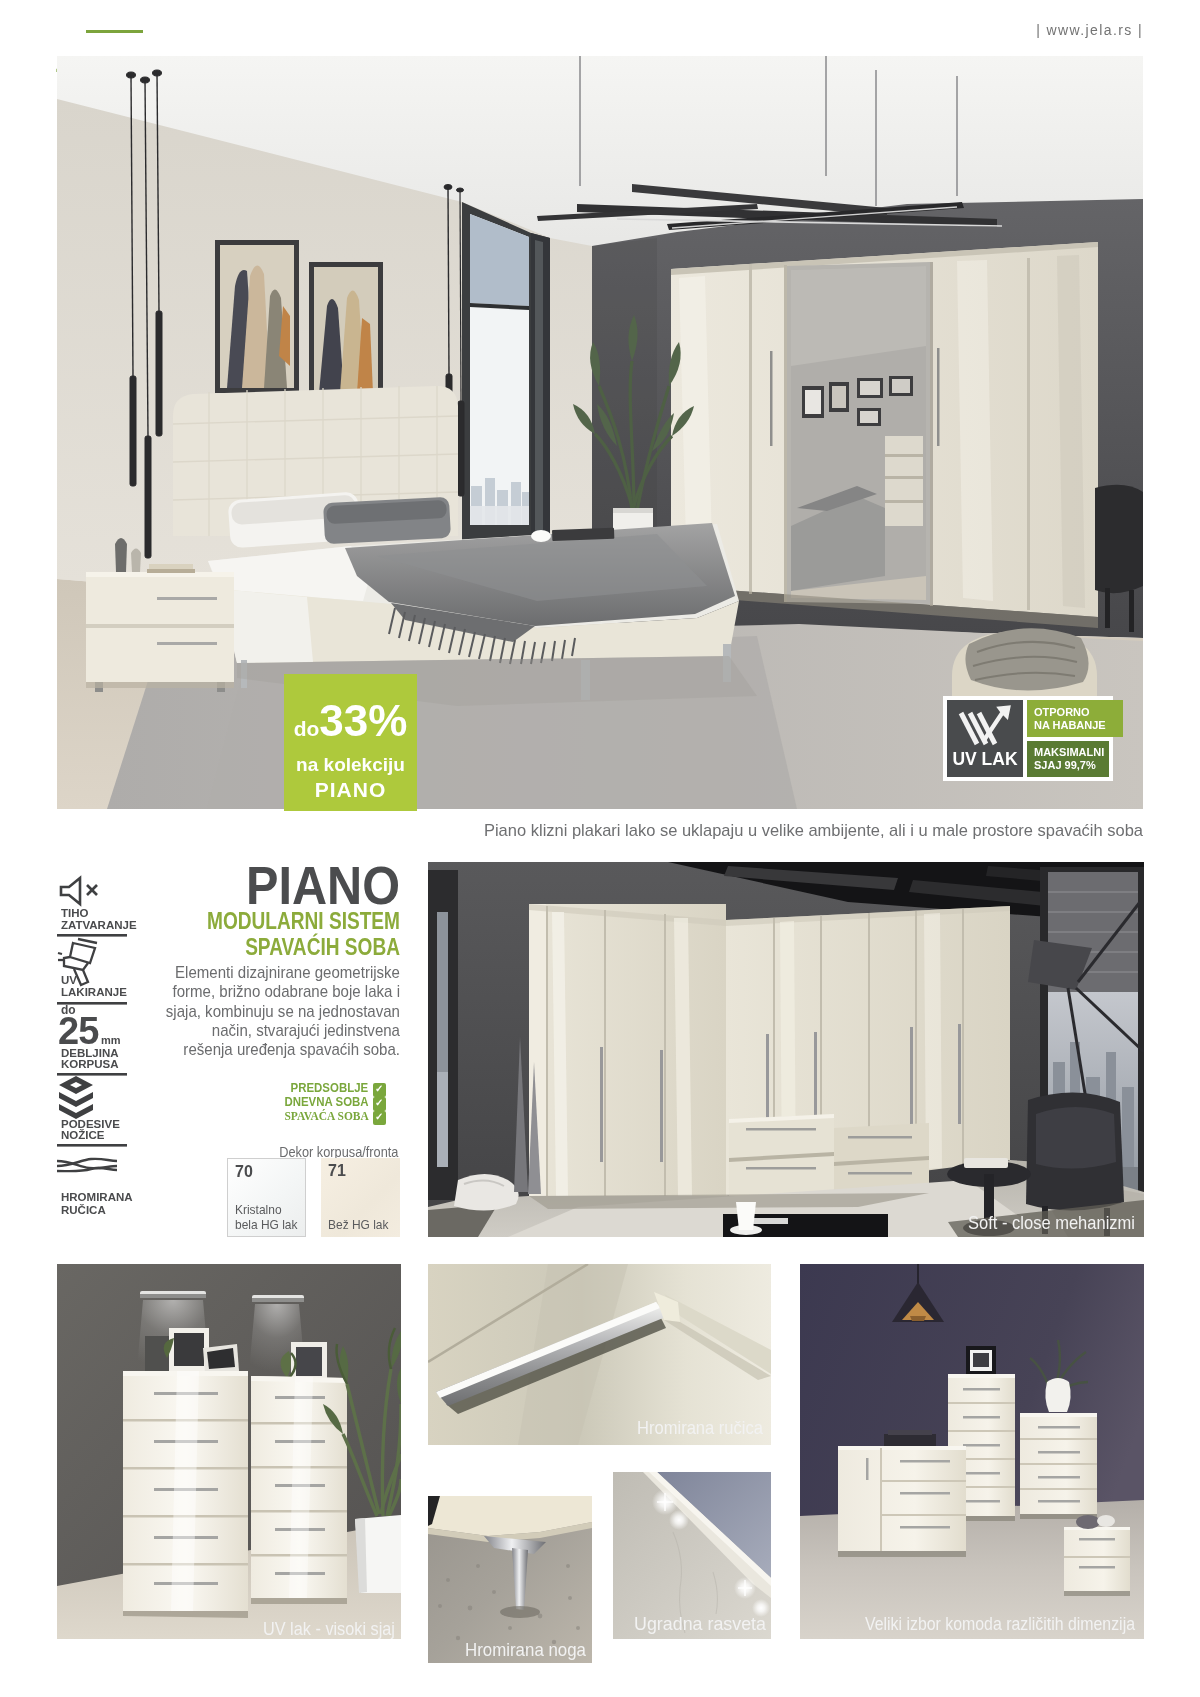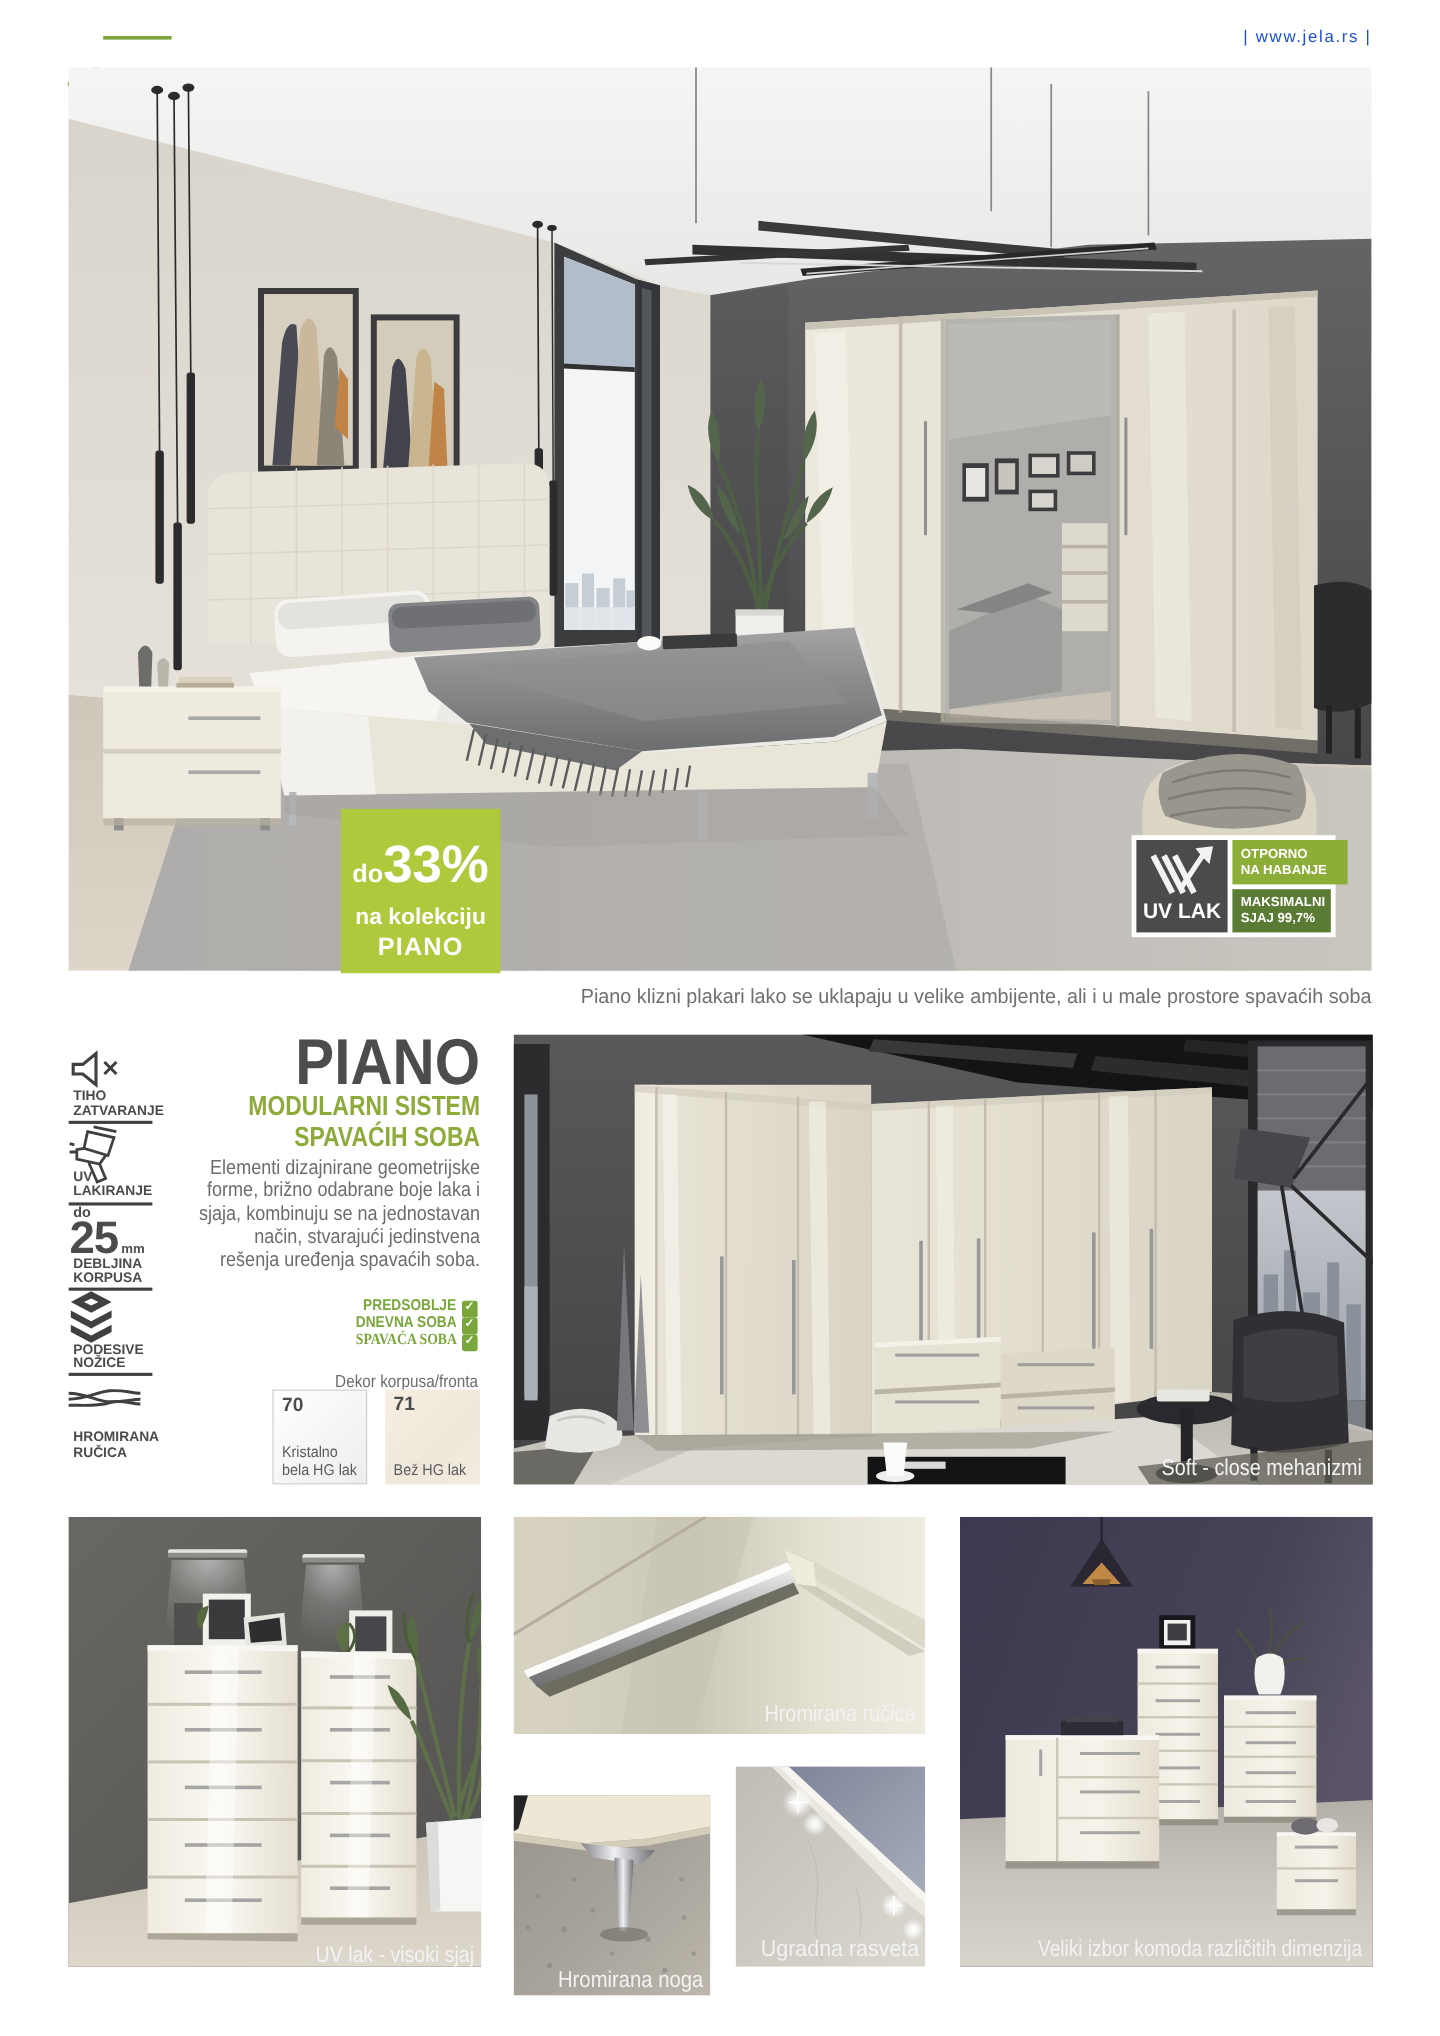--- a/index.html
+++ b/index.html
@@ -10,21 +10,21 @@
 <body>
 
 <div class="abs" style="left:0;top:0;width:1200px;height:50px;">
 
   <div class="abs" style="left:56px;top:17px;font-size:28px;font-weight:bold;color:#7ca43c;margin-top:34px;">46</div>
 
   <div class="abs" style="left:86px;top:30px;width:57px;height:3px;background:#7ca43c;"></div>
 
   <div class="abs" style="left:151px;top:22px;font-size:14px;color:#55565a;letter-spacing:0.6px;margin-top:43px;">SPAVAĆE SOBE</div>
 
-  <div class="abs" style="right:57px;top:22px;font-size:14px;color:#1d4ed8;letter-spacing:1.4px;">| www.jela.rs |</div>
+  <div class="abs" style="right:57px;top:22px;font-size:14px;color:#737373;letter-spacing:1.4px;">| www.jela.rs |</div>
 </div>
 
 <div class="abs" style="left:57px;top:56px;width:1086px;height:753px;" id="hero">
 <svg width="1086" height="753" viewBox="0 0 1086 753">
 <defs>
 <linearGradient id="hceil" x1="0" y1="0" x2="0" y2="1">
           <stop offset="0" stop-color="#f5f5f3"></stop>
           <stop offset="1" stop-color="#e4e4e2"></stop>
         </linearGradient>
 <linearGradient id="hlwall" x1="0" y1="0" x2="0" y2="1">
@@ -380,21 +380,21 @@
 </div>
 
 <div class="abs" style="left:120px;top:860px;width:282px;height:390px;" id="intro">
 
   <div class="abs" style="right:2px;top:-6px;font-size:54px;font-weight:bold;color:#4b4c4e;transform:scaleX(0.9);transform-origin:100% 50%;">PIANO</div>
 
   <div class="abs" style="right:2px;top:49px;width:340px;text-align:right;font-size:23px;font-weight:bold;color:#8cab3b;line-height:25.5px;transform:scaleX(0.83);transform-origin:100% 0%;">MODULARNI SISTEM<br>SPAVAĆIH SOBA</div>
 
   <div class="abs" style="right:2px;top:103px;width:300px;text-align:right;font-size:17px;color:#6b6c6e;line-height:19.3px;transform:scaleX(0.885);transform-origin:100% 0%;">Elementi dizajnirane geometrijske<br>forme, brižno odabrane boje laka i<br>sjaja, kombinuju se na jednostavan<br>način, stvarajući jedinstvena<br>rešenja uređenja spavaćih soba.</div>
 
-  <div class="abs" style="right:4px;top:220px;text-align:right;font-size:13px;font-weight:bold;color:#7aa73c;">
+  <div class="abs" style="right:16px;top:220px;text-align:right;font-size:13px;font-weight:bold;color:#7aa73c;">
     <div style="height:14.2px;"><span style="display:inline-block;transform:scaleX(0.88);transform-origin:100% 50%;">PREDSOBLJE </span><span style="display:inline-block;margin-left:4px;width:13.5px;height:13.5px;background:#7aa73c;border-radius:2px;color:#fff;font-size:10px;line-height:12.5px;text-align:center;vertical-align:0px;">✓</span></div>
     <div style="height:14.2px;"><span style="display:inline-block;transform:scaleX(0.88);transform-origin:100% 50%;">DNEVNA SOBA </span><span style="display:inline-block;margin-left:4px;width:13.5px;height:13.5px;background:#7aa73c;border-radius:2px;color:#fff;font-size:10px;line-height:12.5px;text-align:center;vertical-align:0px;">✓</span></div>
     <div style="height:14.2px;font-family:Liberation Serif, serif;"><span style="display:inline-block;transform:scaleX(0.88);transform-origin:100% 50%;">SPAVAĆA SOBA </span><span style="display:inline-block;margin-left:4px;width:13.5px;height:13.5px;background:#7aa73c;border-radius:2px;color:#fff;font-size:10px;line-height:12.5px;text-align:center;vertical-align:0px;">✓</span></div>
   </div>
 
   <div class="abs" style="right:4px;top:284px;font-size:14.5px;color:#6b6c6e;transform:scaleX(0.88);transform-origin:100% 0%;">Dekor korpusa/fronta</div>
 
   <div class="abs" style="left:107px;top:298px;width:79px;height:79px;background:linear-gradient(135deg,#ffffff 0%,#f4f6f6 55%,#eceeee 100%);border:1px solid #cfcfcf;box-sizing:border-box;">
     <div style="margin:4px 0 0 7px;font-size:16px;font-weight:bold;color:#4b4c4e;">70</div>
     <div style="position:absolute;left:7px;bottom:4px;font-size:13px;color:#5a5b5d;line-height:14.5px;transform:scaleX(0.92);transform-origin:0 100%;">Kristalno<br>bela HG lak</div>

